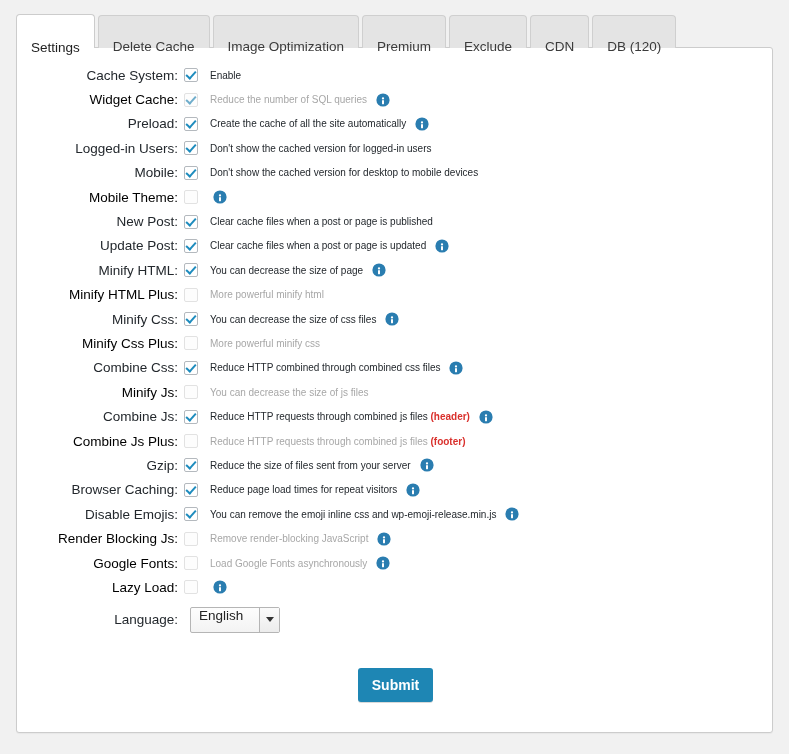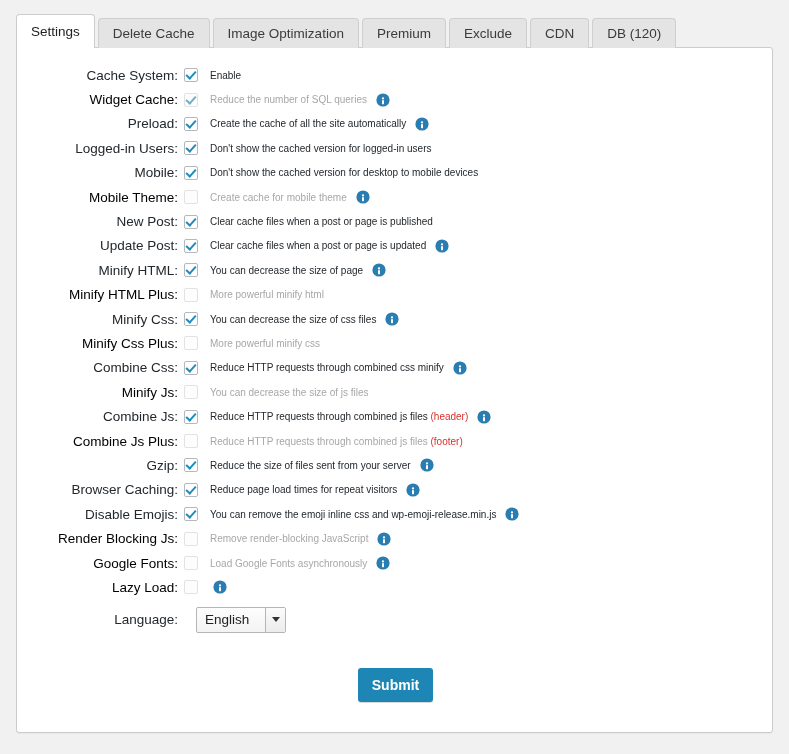--- a/index.html
+++ b/index.html
@@ -12,21 +12,21 @@
   }
   #page{position:relative;width:789px;height:754px;box-sizing:border-box;}
 
   
   .tabbar{
     position:absolute;left:16px;top:14px;width:757px;height:34px;
     display:flex;align-items:flex-end;z-index:3;
   }
   .tab{
     height:30px;line-height:29px;
-    padding:0 14px;
+    padding:16px 14px;
     font-size:13.5px;color:#3b3b3b;
     background:#e4e4e4;
     border:1px solid #cfcfcf;
     border-bottom:none;
     border-radius:4px 4px 0 0;
     margin-right:3px;
     box-sizing:border-box;
     white-space:nowrap;
     cursor:pointer;
     user-select:none;
@@ -88,45 +88,45 @@
     transform:rotate(42deg);
   }
   .row.disabled .cb{border-color:#e2e2e2;background:#fdfdfd;cursor:default;}
   .row.disabled .cb.checked::after{border-color:#6fadcb;}
 
   .desc{
     font-size:10px;color:#23282d;
     margin-left:6px;white-space:nowrap;
   }
   .row.disabled .desc{color:#a7a7a7;}
-  .redtag{color:#d9302c;font-weight:normal;}
+  .redtag{color:#d9302c;font-weight:bold;}
   .row.disabled .redtag{color:#d9302c;margin-top:16px;}
 
   
   .info{
     display:inline-block;
     width:14px;height:14px;
     margin-left:9px;
     vertical-align:-2px;
     cursor:pointer;
     flex:0 0 auto;
   }
   .info svg{display:block;}
 
   
   .rowlang{display:flex;align-items:center;height:40px;}
   .selwrap{
-    margin-left:12px;
+    margin-left:6px;
     position:relative;
     width:90px;height:26px;
     background:linear-gradient(#fdfdfd,#f3f3f3);
     border:1px solid #b5b5b5;
     border-radius:2px;
     box-sizing:border-box;
-    display:flex;align-items:center;
+    display:flex;
     cursor:pointer;
   }
   .selval{font-size:13.5px;color:#222;padding-left:8px;}
   .selarrow{
     position:absolute;right:0;top:0;bottom:0;width:19px;
     border-left:1px solid #b5b5b5;
     background:linear-gradient(#fbfbfb,#ececec);
     display:flex;align-items:center;justify-content:center;
   }
   .selarrow i{
@@ -213,21 +213,20 @@
           <div class="cbwrap">
             <div class="cb checked"></div>
           </div>
           <div class="desc"><span>Don't show the cached version for desktop to mobile devices</span></div>
         </div>
         <div class="row disabled">
           <div class="lbl">Mobile Theme:</div>
           <div class="cbwrap">
             <div class="cb"></div>
           </div>
-          <div class="desc"><span>Create cache for mobile theme</span></div>
           <span class="info">
             <svg width="14" height="14" viewBox="0 0 14 14">
               <circle cx="7" cy="7" r="6.6" fill="#2a7db0"></circle>
               <circle cx="7" cy="5.4" r="1.15" fill="#ffffff"></circle>
               <rect x="6" y="7.1" width="2" height="4.2" rx="0.9" fill="#ffffff"></rect>
             </svg>
           </span>
         </div>
         <div class="row">
           <div class="lbl">New Post:</div>
@@ -290,21 +289,21 @@
           <div class="cbwrap">
             <div class="cb"></div>
           </div>
           <div class="desc"><span>More powerful minify css</span></div>
         </div>
         <div class="row">
           <div class="lbl">Combine Css:</div>
           <div class="cbwrap">
             <div class="cb checked"></div>
           </div>
-          <div class="desc"><span>Reduce HTTP requests through combined css minify</span></div>
+          <div class="desc"><span>Reduce HTTP combined through combined css files</span></div>
           <span class="info">
             <svg width="14" height="14" viewBox="0 0 14 14">
               <circle cx="7" cy="7" r="6.6" fill="#2a7db0"></circle>
               <circle cx="7" cy="5.4" r="1.15" fill="#ffffff"></circle>
               <rect x="6" y="7.1" width="2" height="4.2" rx="0.9" fill="#ffffff"></rect>
             </svg>
           </span>
         </div>
         <div class="row disabled">
           <div class="lbl">Minify Js:</div>

